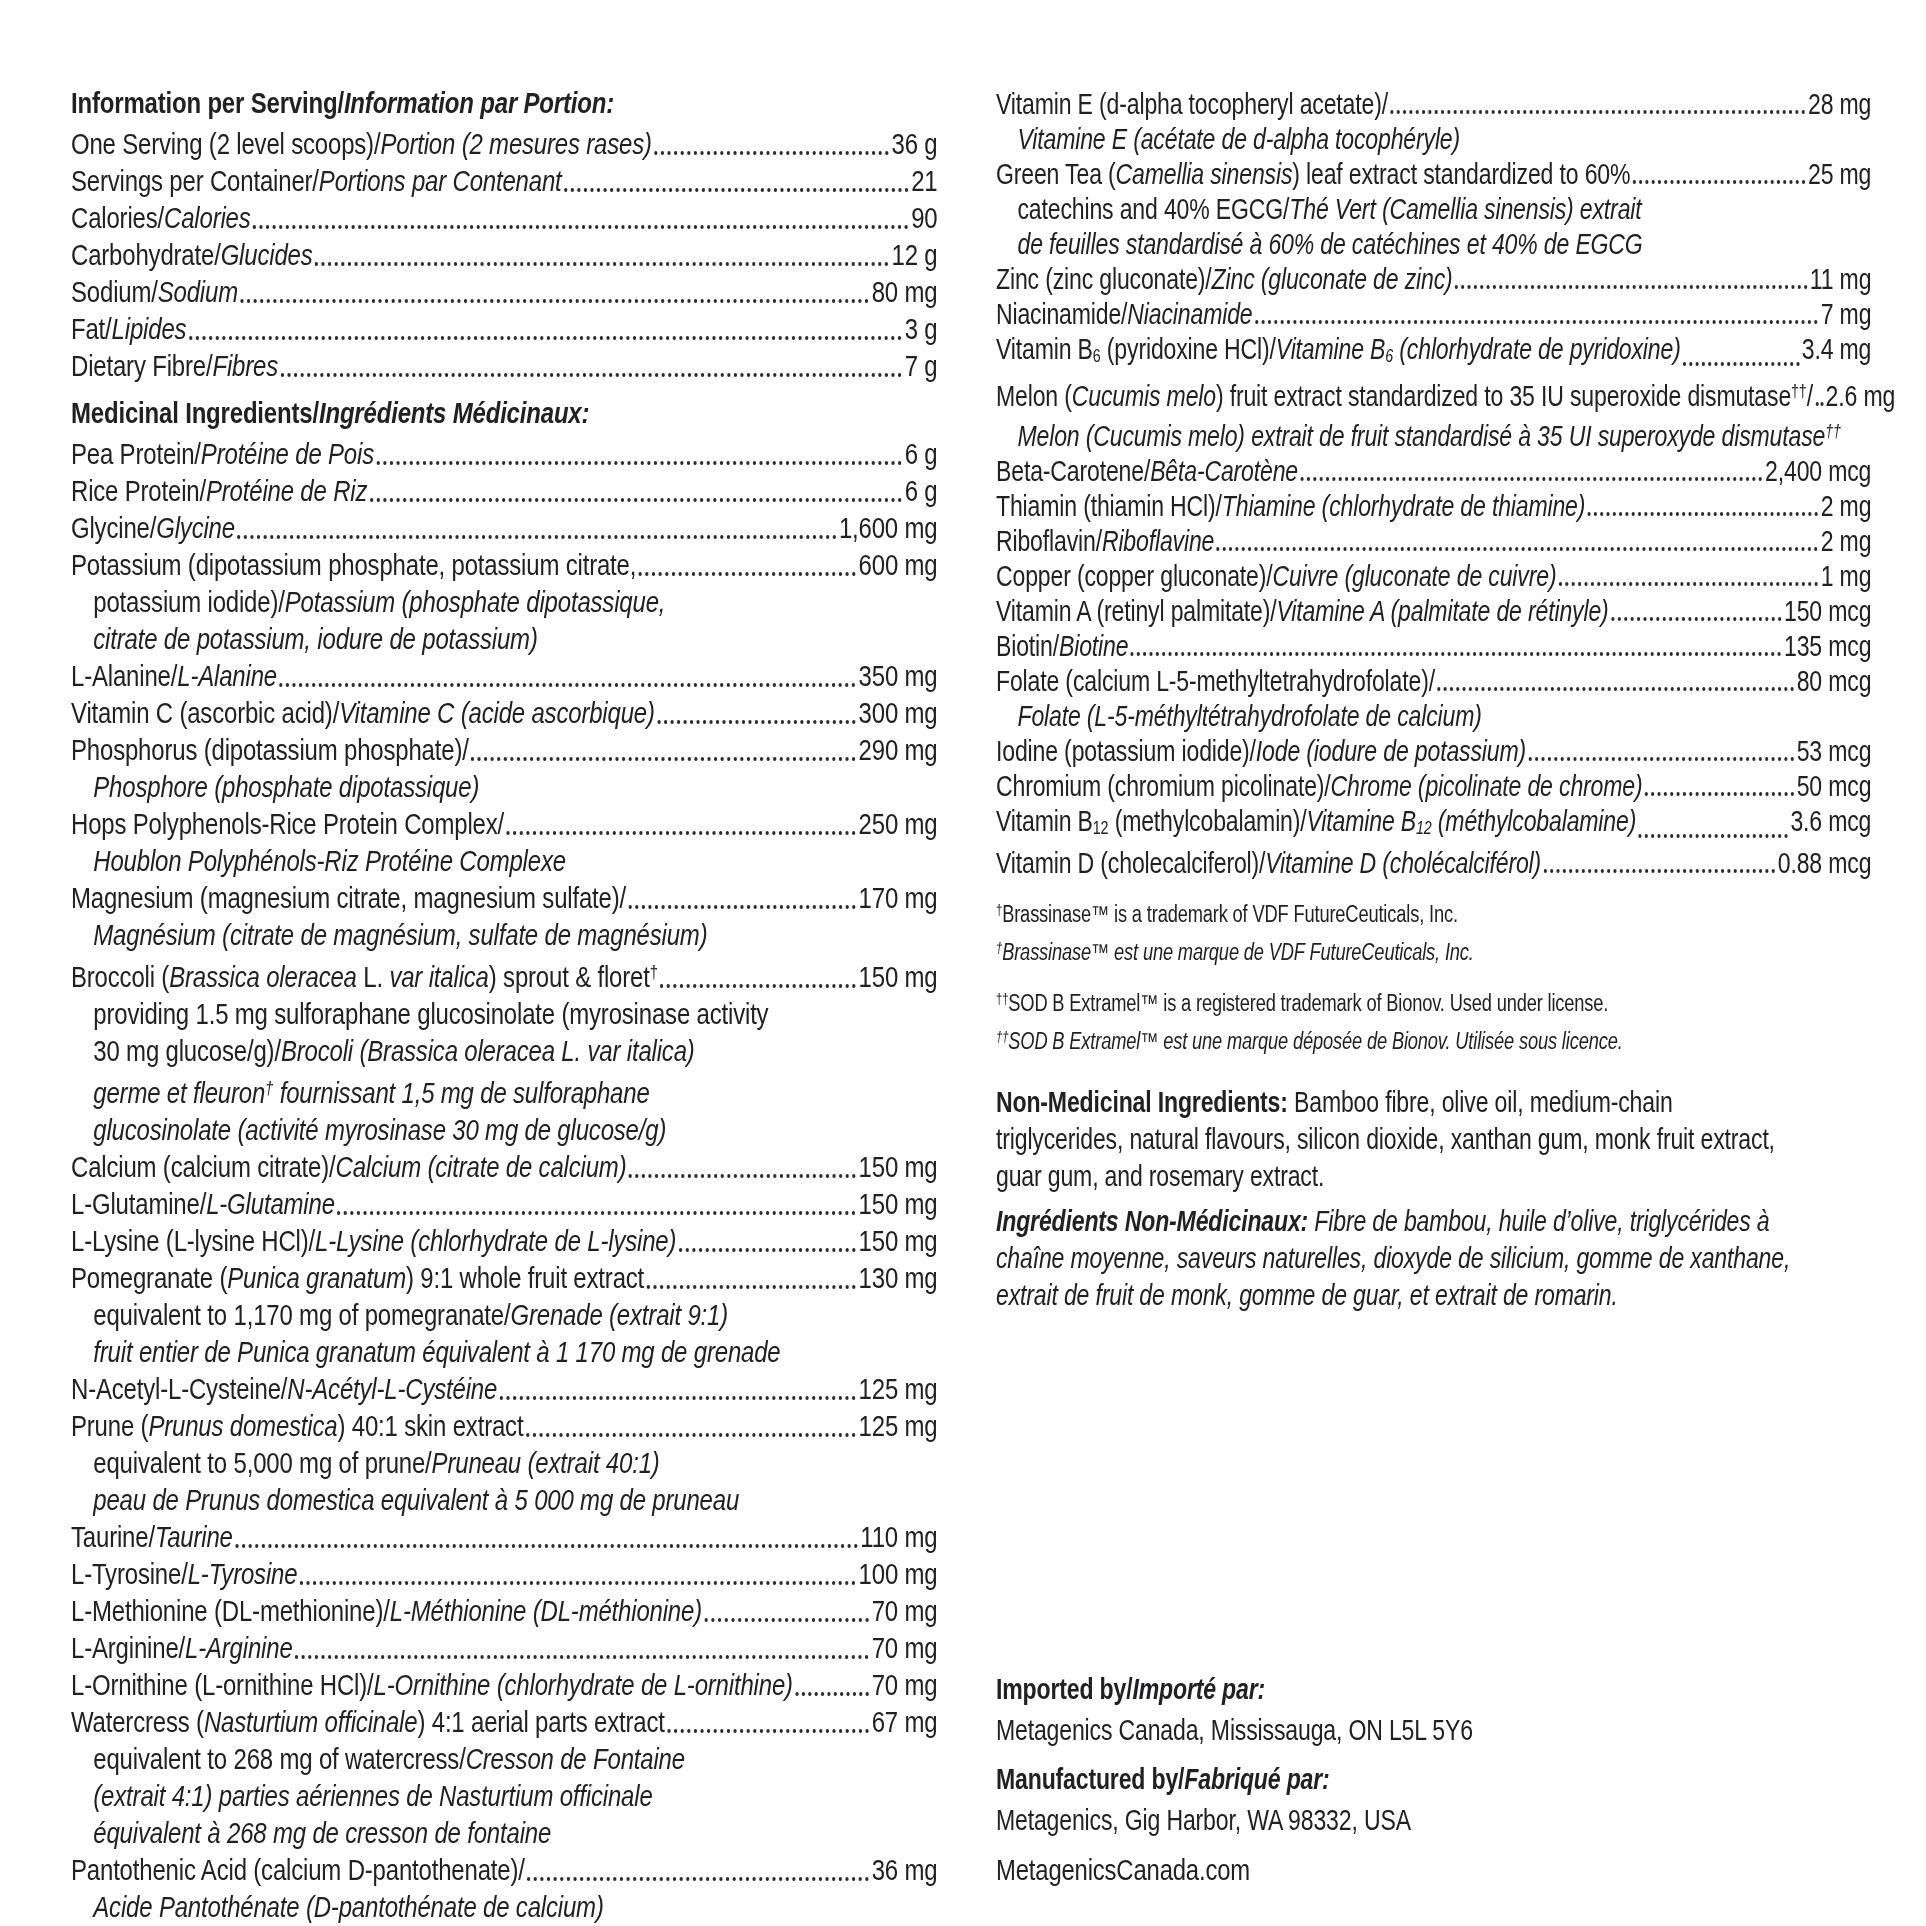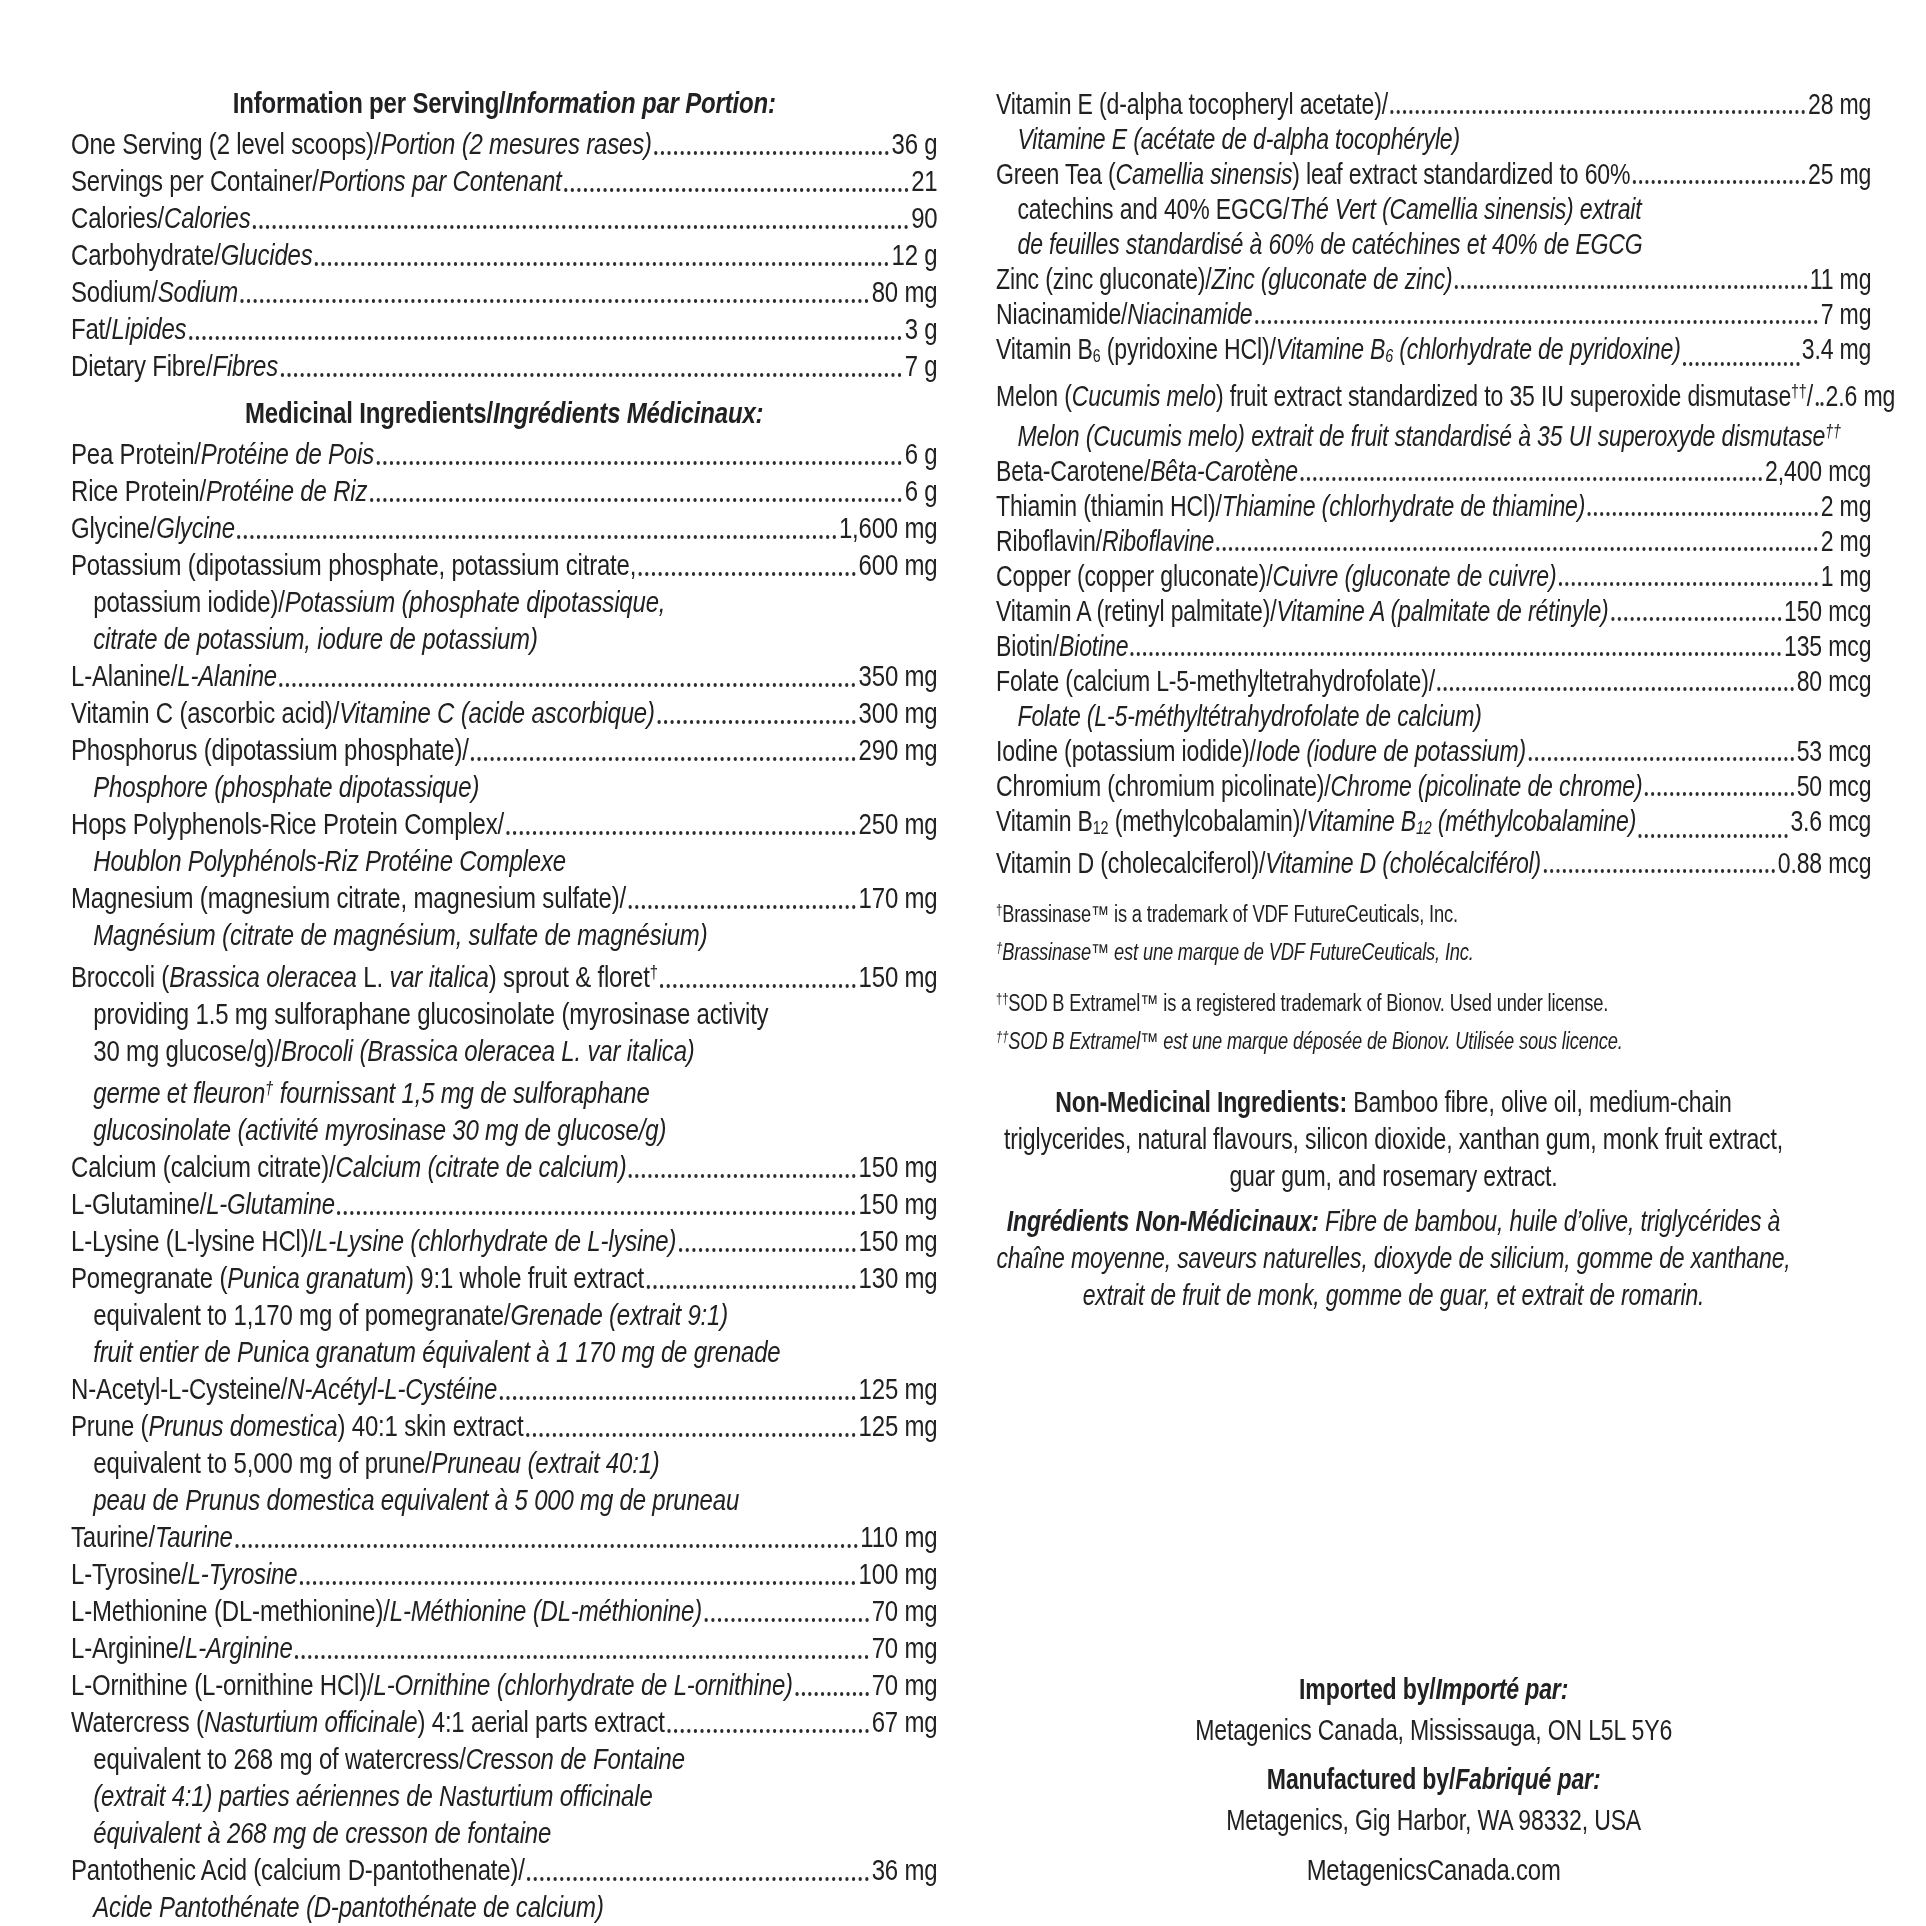--- a/index.html
+++ b/index.html
@@ -1,21 +1,21 @@
 <!DOCTYPE html>
 <html><head>
 <meta charset="utf-8">
 <style>
   html,body{margin:0;padding:0;}
   body{
     width:1927px;height:1927px;background:#ffffff;overflow:hidden;position:relative;
     font-family:"Liberation Sans","DejaVu Sans",sans-serif;color:#212123;
     -webkit-font-smoothing:antialiased;
   }
-  .label-page{position:absolute;inset:0;background:#ffffff;text-align:center;}
+  .label-page{position:absolute;inset:0;background:#ffffff;}
   .col{position:absolute;transform-origin:top left;}
   #col-left{left:71px;top:85px;width:1049px;transform:scaleX(0.826);font-size:29px;line-height:37px;letter-spacing:-0.2px;}
   #col-right{left:996px;top:87px;width:1101px;transform:scaleX(0.795);font-size:29px;line-height:35px;letter-spacing:-0.2px;}
   .heading{font-weight:bold;margin-bottom:4px;white-space:nowrap;}
   .heading.med{margin-top:10px;}
   .it{font-style:italic;}
   .bd{font-weight:bold;}
   sub{font-size:0.62em;vertical-align:-0.16em;}
   sup{font-size:0.62em;vertical-align:0.5em;}
   .row{display:flex;align-items:baseline;white-space:nowrap;}

